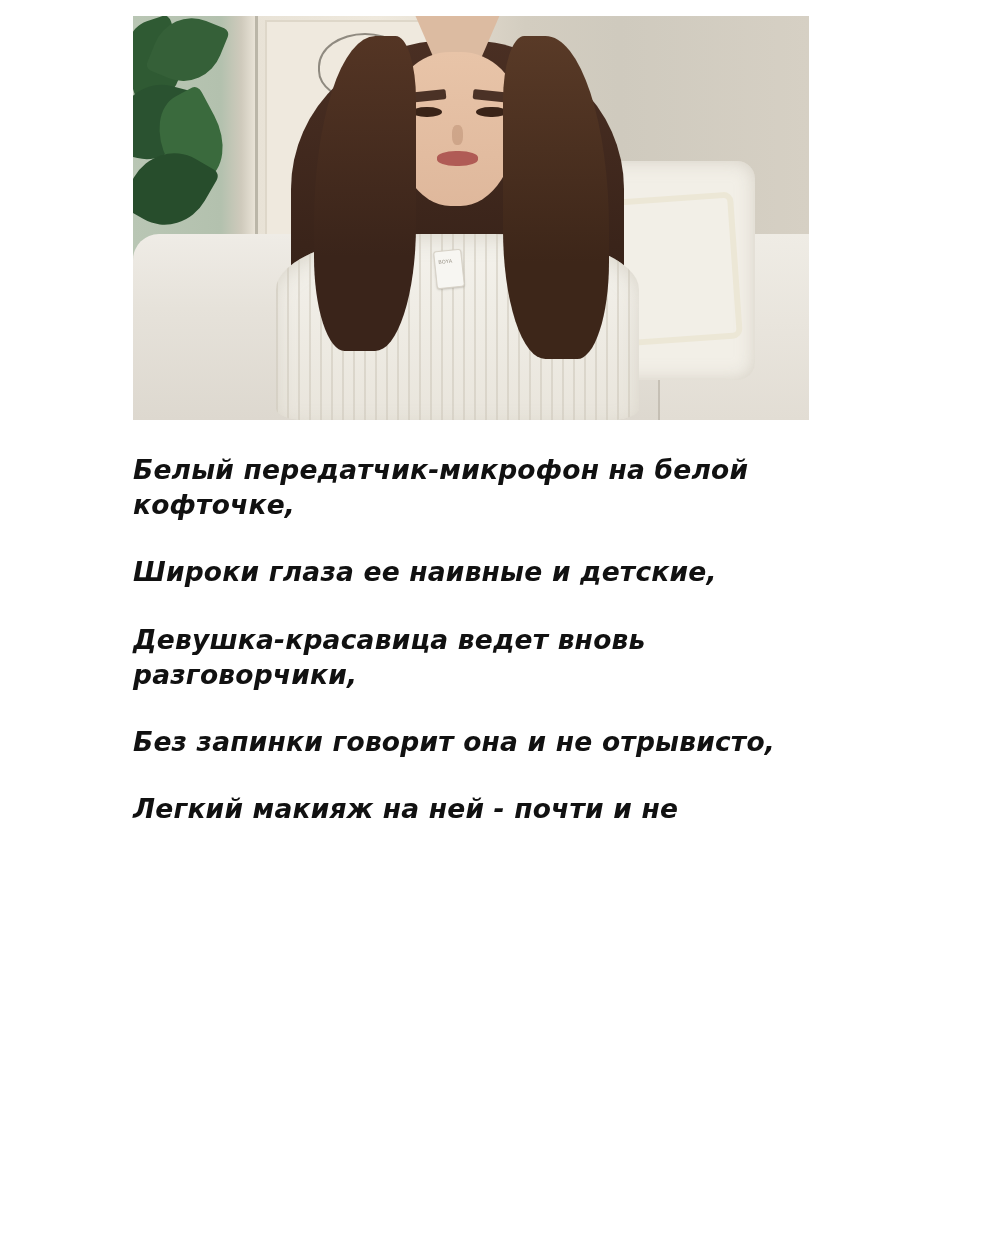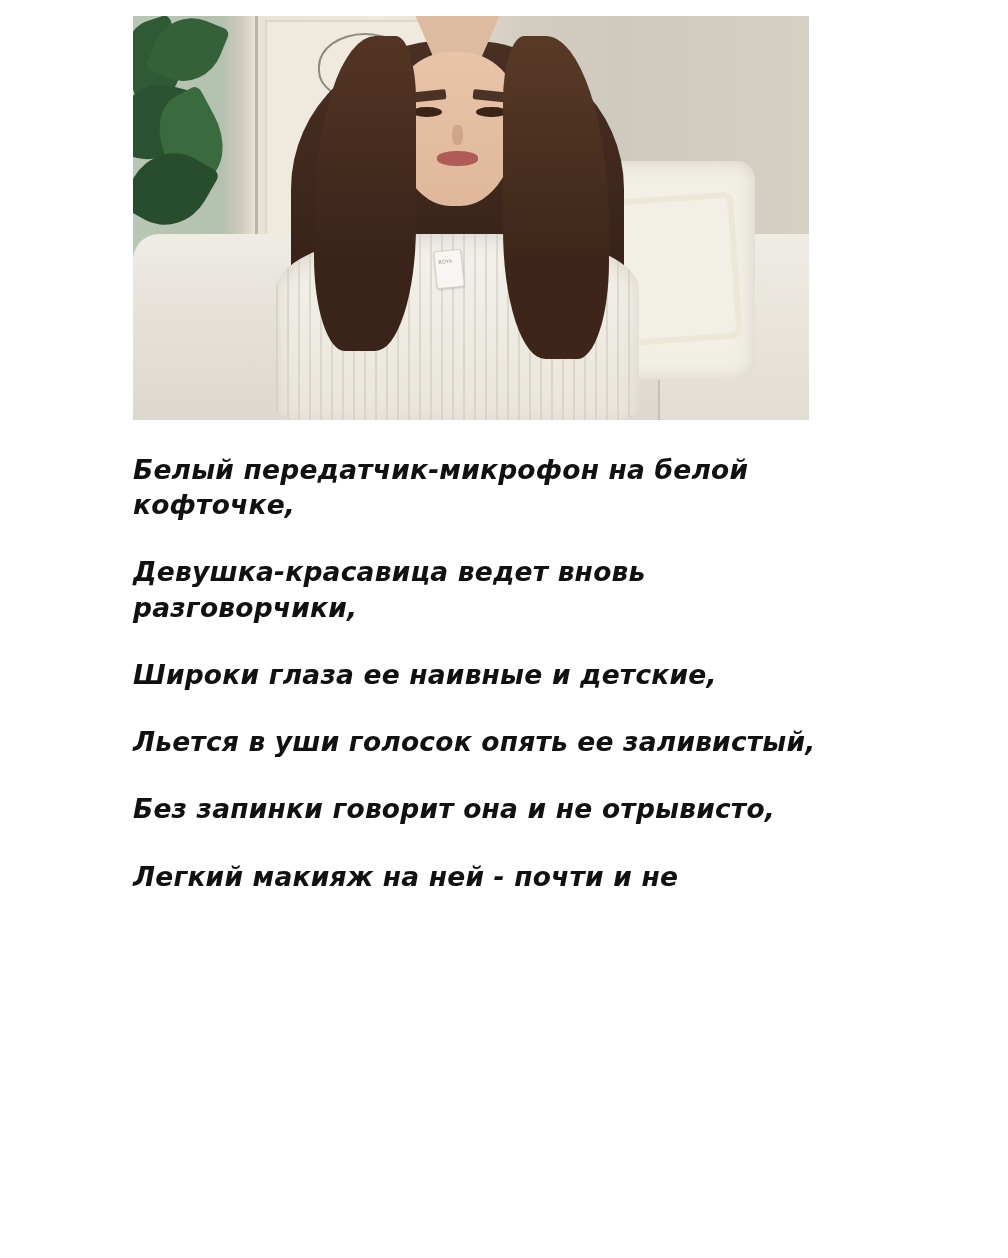--- a/index.html
+++ b/index.html
@@ -304,20 +304,19 @@
         <div class="hair-front-r"></div>
         <div class="mic">
           <div class="brand">BOYA</div>
         </div>
       </div>
     </div>
   </div>
 
   <div class="poem">
     <p class="line">Белый передатчик-микрофон на белой кофточке,</p>
+    <p class="line">Широки глаза ее наивные и детские,</p>
     <p class="line">Девушка-красавица ведет вновь разговорчики,</p>
-    <p class="line">Широки глаза ее наивные и детские,</p>
-    <p class="line">Льется в уши голосок опять ее заливистый,</p>
     <p class="line">Без запинки говорит она и не отрывисто,</p>
     <p class="line">Легкий макияж на ней - почти и не</p>
   </div>
 
 </div>
 
 </body></html>

